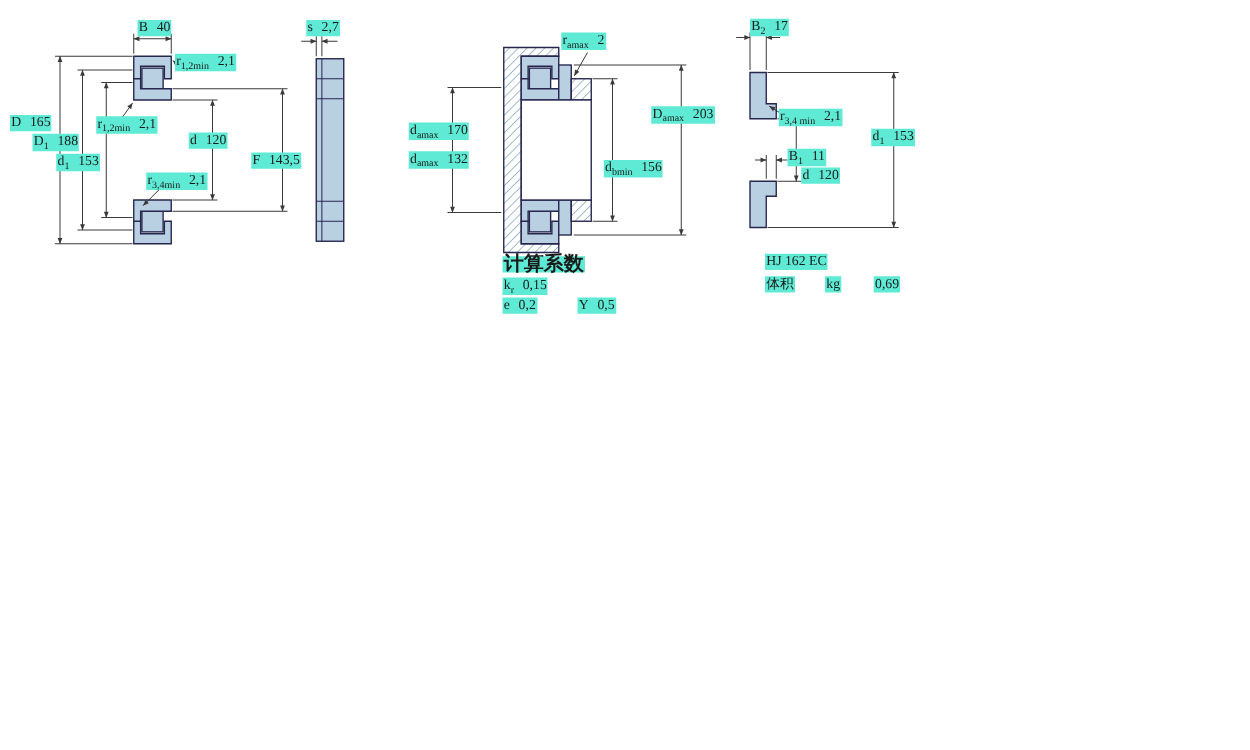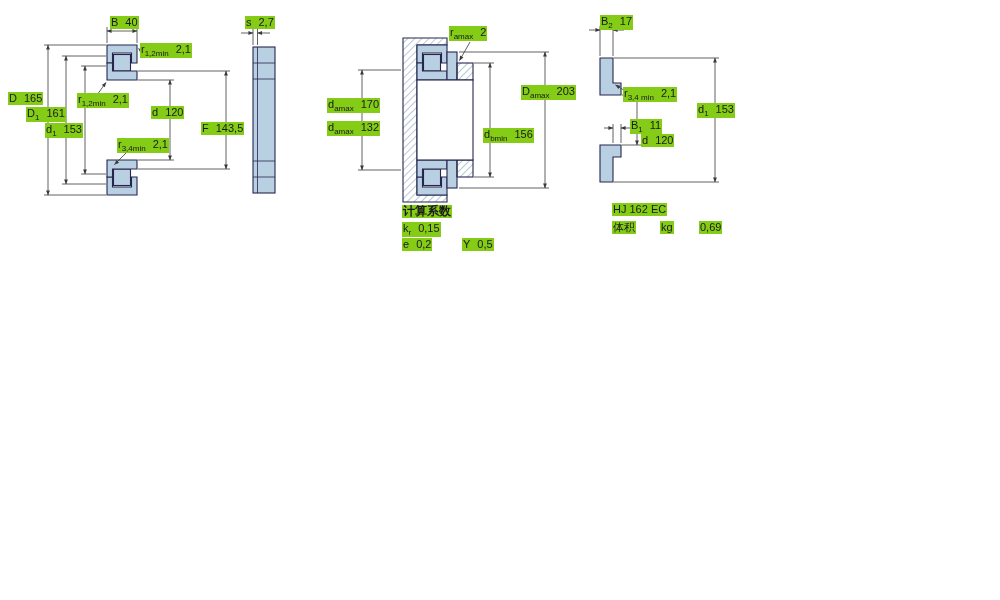--- a/index.html
+++ b/index.html
@@ -13,25 +13,25 @@
   body{font-family:"Liberation Sans",sans-serif;position:relative;}
   .canvas{position:relative;width:1000px;height:600px;background:#fff;}
   .canvas > svg{position:absolute;left:0;top:0;}
   .part{fill:var(--part);stroke:var(--outline);stroke-width:1.1;}
   .hatched{fill:url(#hatch);stroke:var(--outline);stroke-width:1.1;}
   .whitepart{fill:#ffffff;stroke:var(--outline);stroke-width:1.1;}
   .edge{stroke:var(--outline);stroke-width:0.8;fill:none;}
   .dim{stroke:var(--dimc);stroke-width:0.8;fill:none;}
   .lbl{
     position:absolute;font-size:11px;line-height:13px;color:var(--text);
-    white-space:nowrap;background:#84cc16;padding:0 1px;
+    white-space:nowrap;background:#5eead4;padding:0 1px;font-family:Liberation Serif, serif;
   }
   .lbl sub{font-size:8px;line-height:1;}
   .val{margin-left:7px;}
-  .heading{font-weight:bold;font-size:12px;}
+  .heading{font-weight:bold;font-size:16px;}
 </style>
 </head>
 <body>
 
 <div class="canvas">
 
   <svg width="1000" height="600" viewBox="0 0 1000 600">
     <defs>
       <marker id="arr" viewBox="0 0 10 10" refX="9.5" refY="5" markerWidth="8" markerHeight="6" orient="auto-start-reverse">
         <path d="M0,1 L10,5 L0,9 Z" fill="#3a3a3a"></path>
@@ -137,21 +137,21 @@
       <line class="dim" x1="637" y1="95" x2="637" y2="145" marker-start="url(#arr)" marker-end="url(#arr)"></line>
     </g>
   </svg>
 
   <span class="lbl" style="left:110px;top:16px"><span>B</span><span class="val">40</span></span>
 
   <span class="lbl" style="left:140px;top:43px"><span>r</span><sub>1,2min</sub><span class="val">2,1</span></span>
 
   <span class="lbl" style="left:8px;top:92px"><span>D</span><span class="val">165</span></span>
 
-  <span class="lbl" style="left:26px;top:107px"><span>D</span><sub>1</sub><span class="val">161</span></span>
+  <span class="lbl" style="left:26px;top:107px"><span>D</span><sub>1</sub><span class="val">188</span></span>
 
   <span class="lbl" style="left:77px;top:93px"><span>r</span><sub>1,2min</sub><span class="val">2,1</span></span>
 
   <span class="lbl" style="left:45px;top:123px"><span>d</span><sub>1</sub><span class="val">153</span></span>
 
   <span class="lbl" style="left:151px;top:106px"><span>d</span><span class="val">120</span></span>
 
   <span class="lbl" style="left:117px;top:138px"><span>r</span><sub>3,4min</sub><span class="val">2,1</span></span>
 
   <span class="lbl" style="left:201px;top:122px"><span>F</span><span class="val">143,5</span></span>

